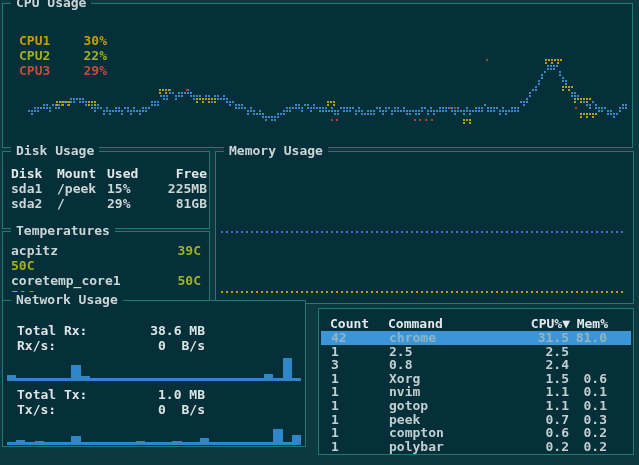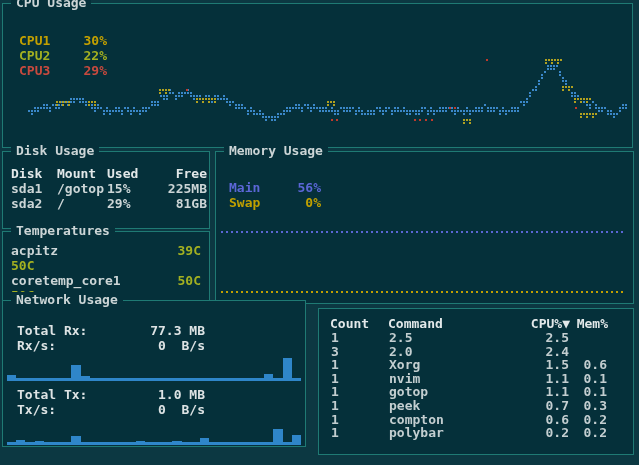--- a/index.html
+++ b/index.html
@@ -520,21 +520,21 @@
     <div class="panel-title">Disk Usage</div>
     <div class="disk-row table-head">
       <span>Disk</span>
       <span>Mount</span>
       <span>Used</span>
       <span>Free</span>
     </div>
     <div id="disk-rows">
         <div class="disk-row">
           <span>sda1</span>
-          <span>/gotop</span>
+          <span>/peek</span>
           <span>15%</span>
           <span>225MB</span>
         </div>
         <div class="disk-row">
           <span>sda2</span>
           <span>/</span>
           <span>29%</span>
           <span>81GB</span>
         </div>
       </div>
@@ -555,40 +555,30 @@
           <span style="color: rgb(163, 176, 33);">50C</span>
         </div>
         <div class="temp-row">
           <span style="color: rgb(163, 176, 33);">50C</span>
         </div>
       </div>
   </div>
 
   <div class="panel" id="mem-panel">
     <div class="panel-title">Memory Usage</div>
-    <div id="mem-labels">
-      <div class="mem-row" id="mem-main-row" style="color: rgb(91, 102, 214);">
-        <span class="mem-label">Main</span>
-        <span class="mem-value">56%</span>
-      </div>
-      <div class="mem-row" id="mem-swap-row" style="color: rgb(192, 160, 0);">
-        <span class="mem-label">Swap</span>
-        <span class="mem-value">0%</span>
-      </div>
-    </div>
     <div class="mem-line" id="mem-line-main" style="top: 52%; background-image: repeating-linear-gradient(90deg, rgb(91, 102, 214) 0px, rgb(91, 102, 214) 2px, transparent 2px, transparent 5px);"></div>
     <div class="mem-line" id="mem-line-swap" style="top: 92%; background-image: repeating-linear-gradient(90deg, rgb(192, 160, 0) 0px, rgb(192, 160, 0) 2px, transparent 2px, transparent 5px);"></div>
   </div>
 
   <div class="panel" id="net-panel">
     <div class="panel-title">Network Usage</div>
     <div id="rx-block">
       <div class="net-line">
         <span class="net-label">Total Rx:</span>
-        <span class="net-value">77.3 MB</span>
+        <span class="net-value">38.6 MB</span>
       </div>
       <div class="net-line">
         <span class="net-label">Rx/s:</span>
         <span class="net-value">0  B/s</span>
       </div>
     </div>
     <div class="bars" id="rx-bars">
         <b style="height: 6.5px; background: rgb(47, 134, 201);"></b>
         <b style="height: 3px; background: rgb(47, 134, 201);"></b>
         <b style="height: 3px; background: rgb(47, 134, 201);"></b>
@@ -669,28 +659,34 @@
   </div>
 
   <div class="panel" id="proc-panel">
     <div class="proc-head">
       <span>Count</span>
       <span>Command</span>
       <span>CPU%▼</span>
       <span>Mem%</span>
     </div>
     <div id="proc-rows">
+        <div class="proc-row selected" style="background: rgb(60, 149, 214);">
+          <span>42</span>
+          <span>chrome</span>
+          <span>31.5</span>
+          <span>81.0</span>
+        </div>
         <div class="proc-row">
           <span>1</span>
           <span>2.5</span>
           <span>2.5</span>
         </div>
         <div class="proc-row">
           <span>3</span>
-          <span>2.0</span>
+          <span>0.8</span>
           <span>2.4</span>
         </div>
         <div class="proc-row">
           <span>1</span>
           <span>Xorg</span>
           <span>1.5</span>
           <span>0.6</span>
         </div>
         <div class="proc-row">
           <span>1</span>

